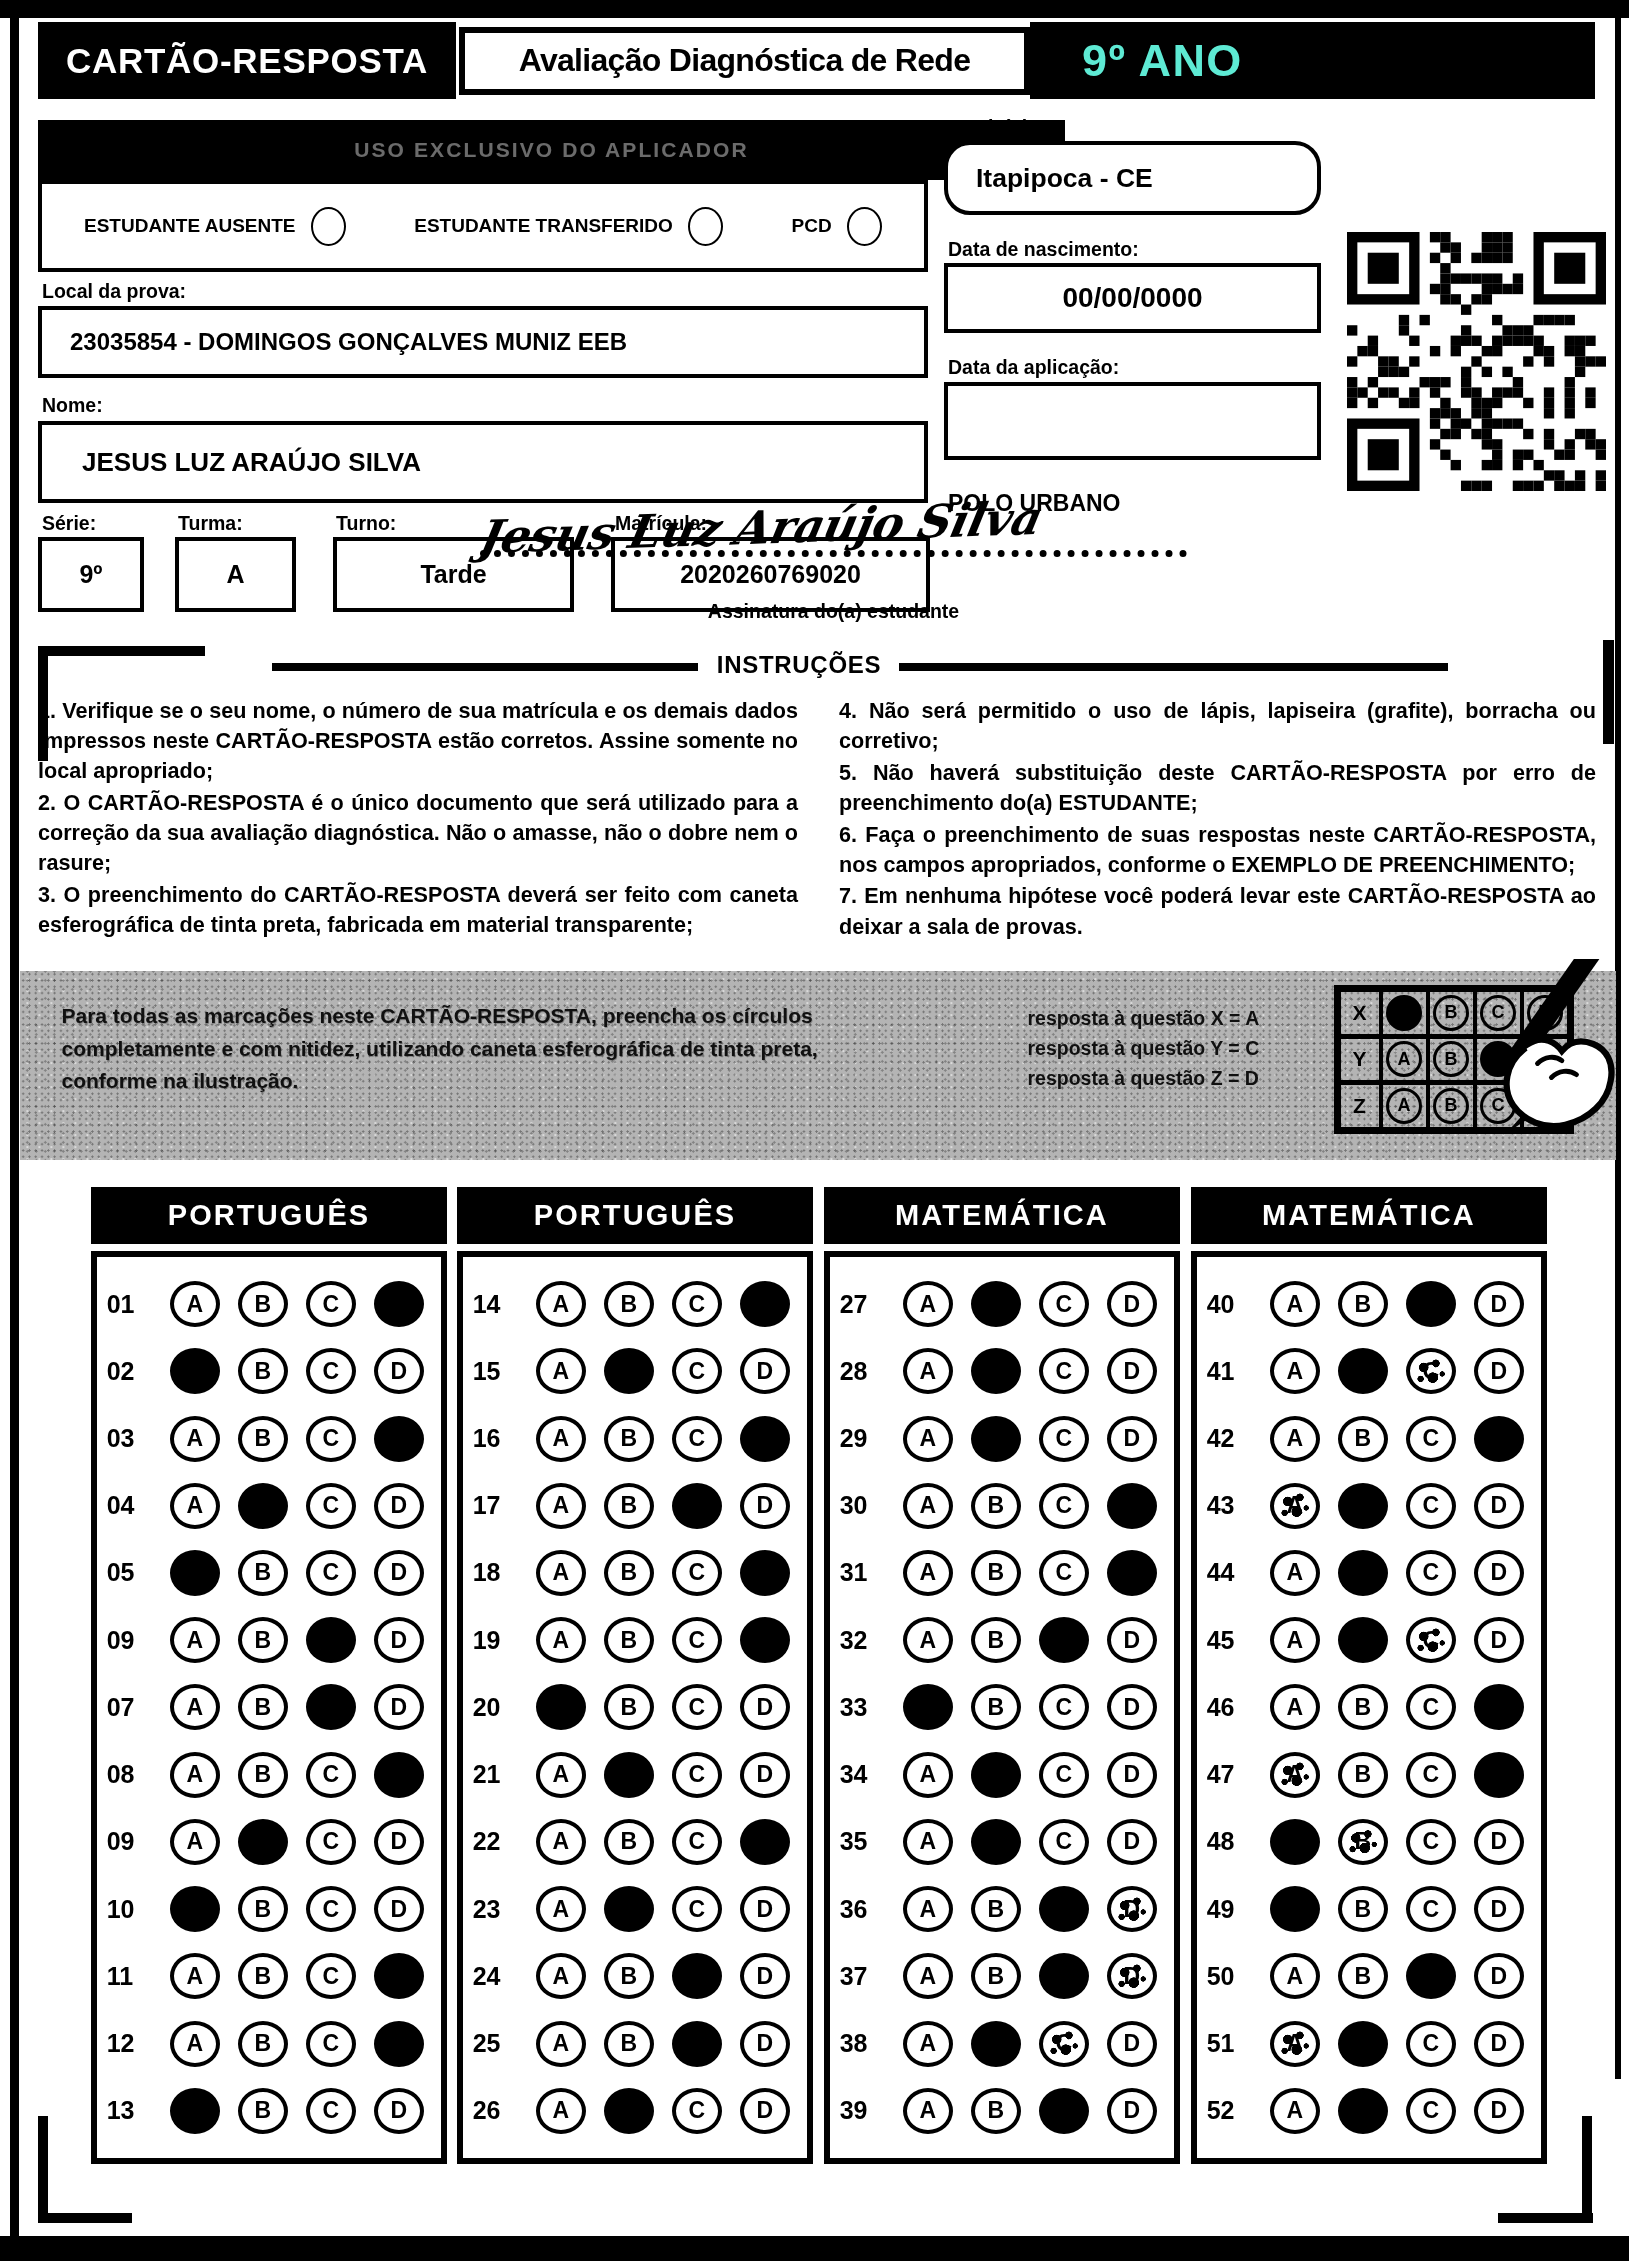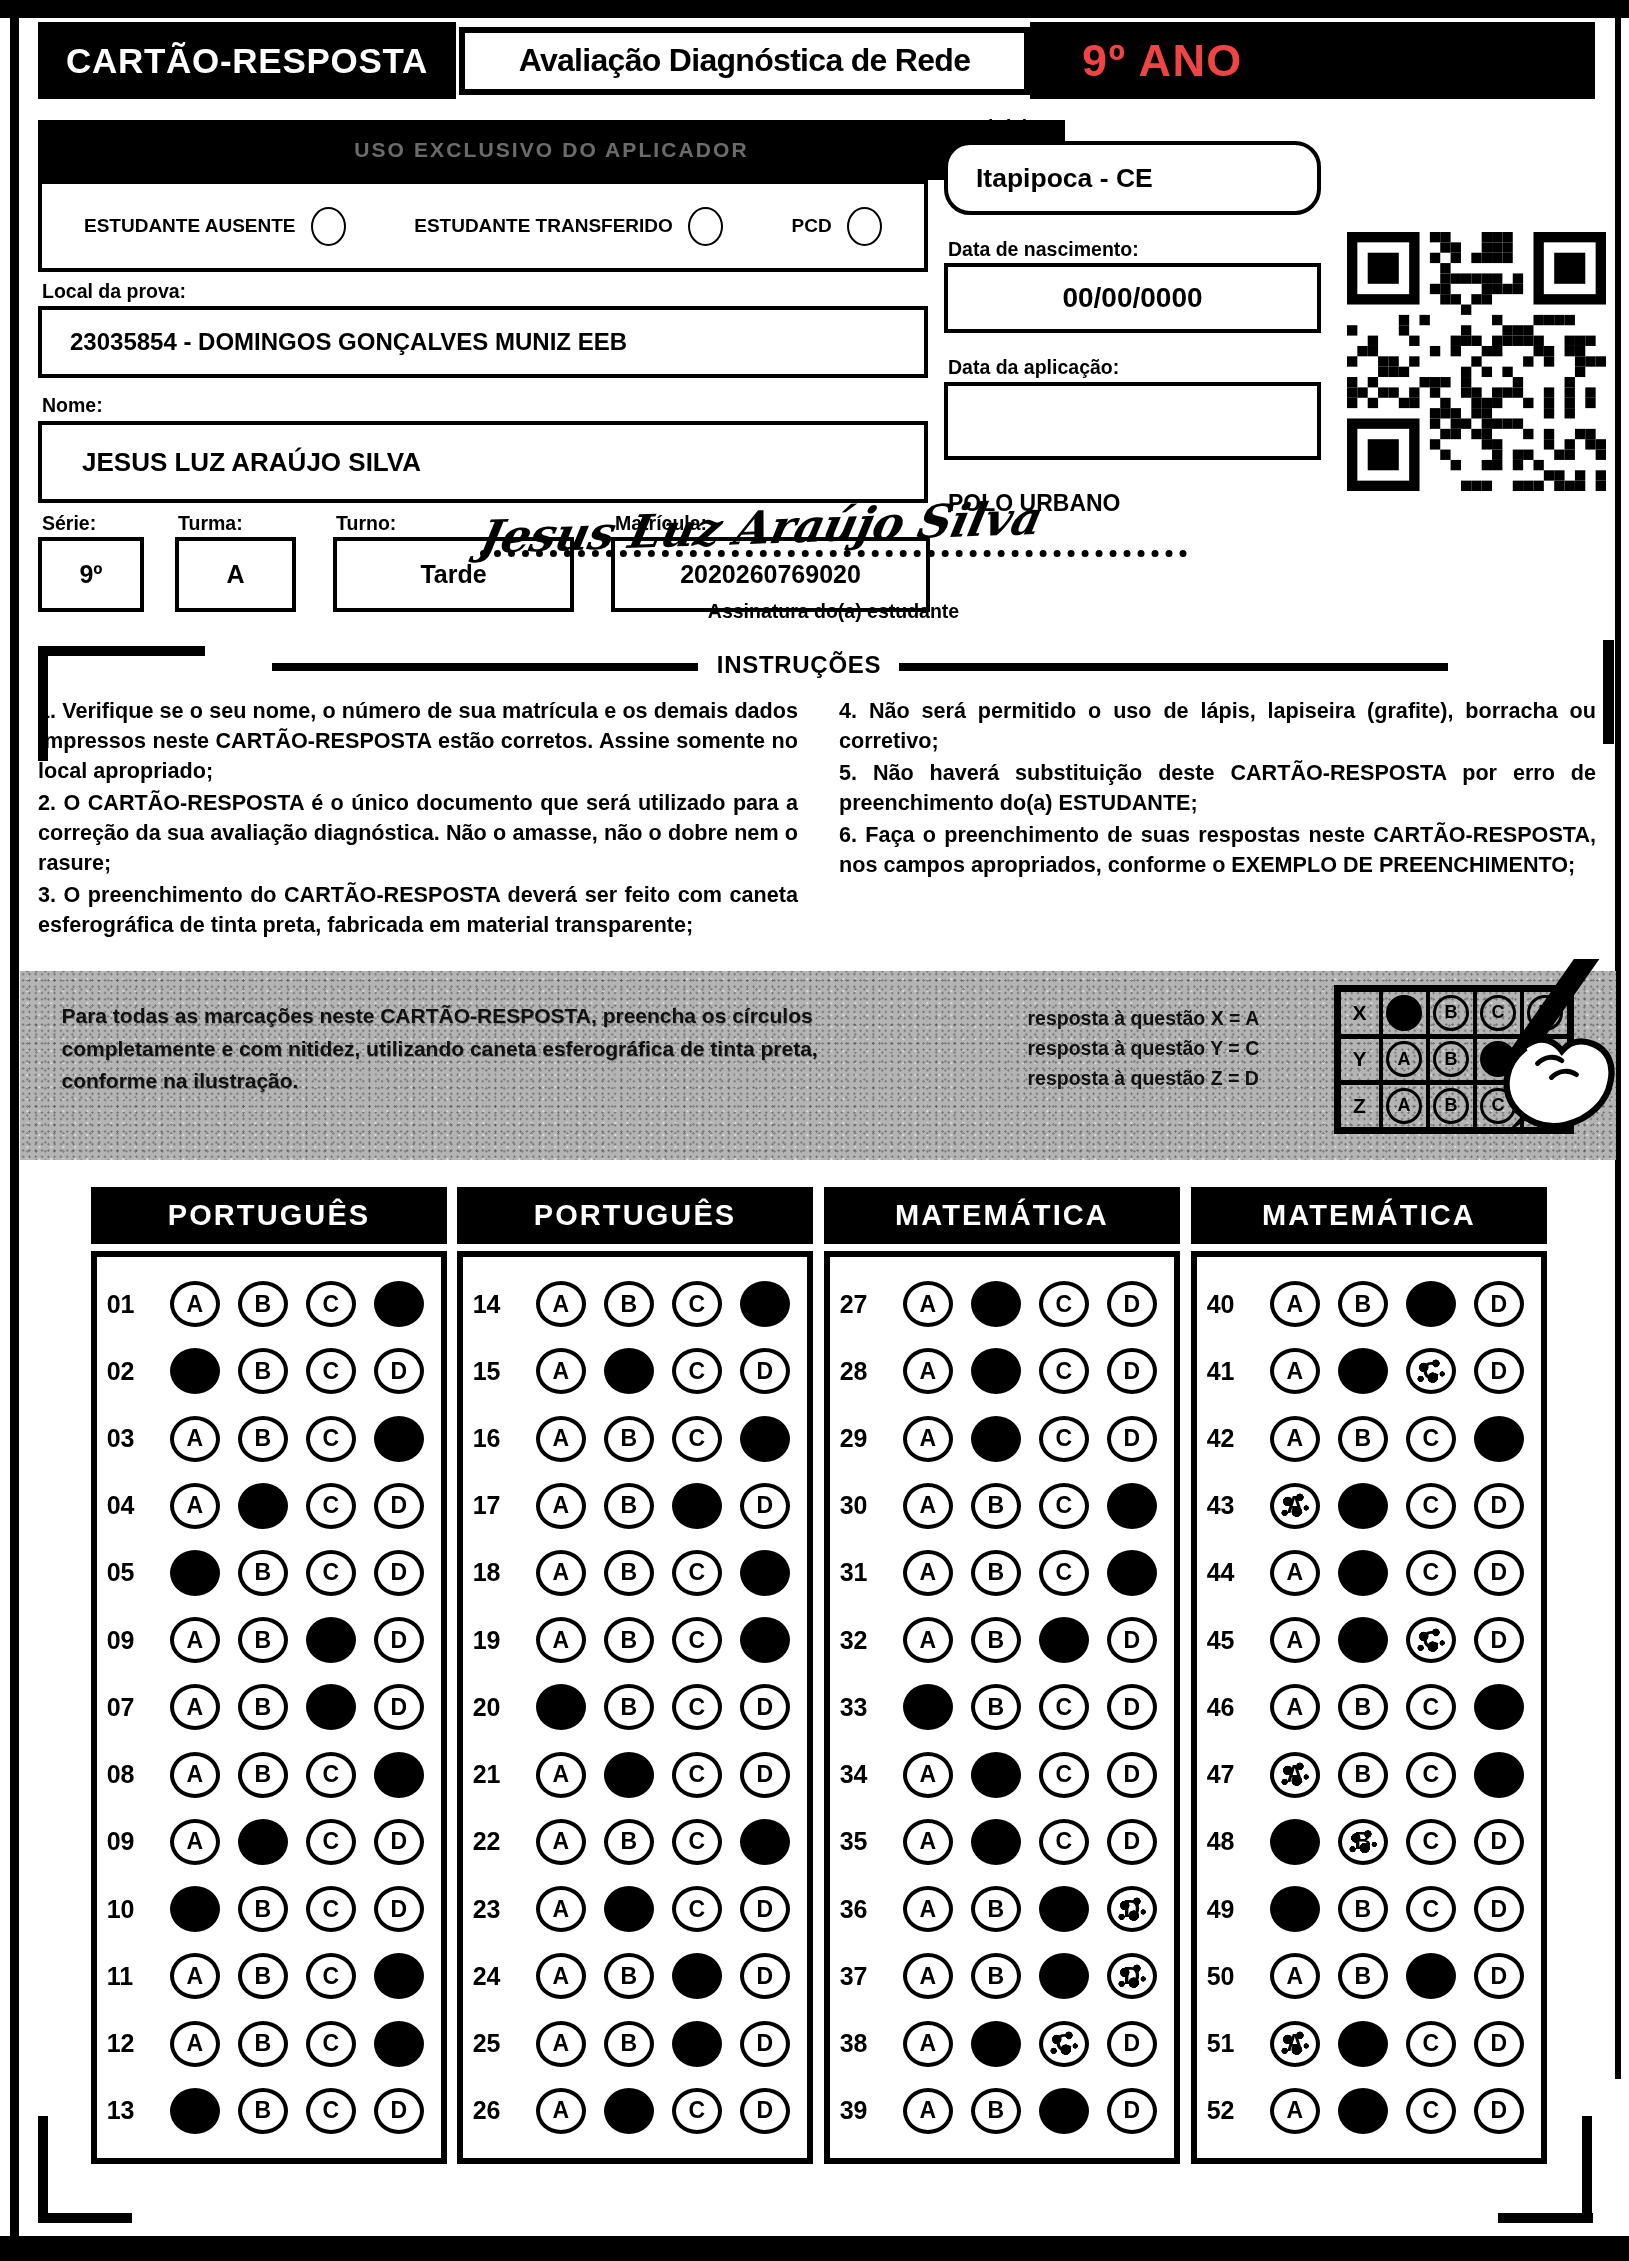--- a/index.html
+++ b/index.html
@@ -13,21 +13,21 @@
   
   .top-bar{left:0;top:0;width:1630px;height:18px;}
   .bottom-bar{left:0;top:2236px;width:1630px;height:25px;}
   .left-edge{left:9.7px;top:18px;width:9px;height:2218px;}
   .right-edge{left:1615px;top:18px;width:5.6px;height:2061px;}
   
   .hdr-card{left:38px;top:22px;width:418px;height:77px;background:#000;color:#fff;
     display:flex;align-items:center;justify-content:center;font-size:35px;font-weight:700;letter-spacing:0.7px;}
   .hdr-exam{left:459px;top:26.5px;width:571px;height:68px;border:6.3px solid #000;box-sizing:border-box;
     display:flex;align-items:center;justify-content:center;font-size:32px;font-weight:800;letter-spacing:-0.7px;}
-  .hdr-grade{left:1030px;top:22px;width:565px;height:77px;background:#000;color:#ef4444;
+  .hdr-grade{left:1030px;top:22px;width:565px;height:77px;background:#000;color:#5eead4;
     display:flex;align-items:center;font-size:45px;font-weight:700;padding-left:52px;box-sizing:border-box;letter-spacing:1.4px;}
   
   .uso-bar{left:38px;top:120px;width:1027px;height:60px;background:#000;
     display:flex;align-items:center;justify-content:center;
     color:rgba(255,255,255,0.42);font-size:21px;font-weight:700;letter-spacing:2.1px;text-shadow:0 0 2.1px #000;}
   .uso-box{left:38px;top:180px;width:890px;height:92px;border:4.9px solid #000;box-sizing:border-box;
     display:flex;align-items:center;justify-content:space-between;padding:0 42px;}
   .uso-item{display:flex;align-items:center;gap:15.3px;}
   .uso-label{font-size:19px;font-weight:700;}
   .uso-circle{width:31px;height:35px;border:2.8px solid #000;border-radius:50%;background:#fff;display:inline-block;}
@@ -366,20 +366,21 @@
   <div class="abs inst-title">INSTRUÇÕES</div>
   <div class="abs inst-col inst-left">
       <p>1. Verifique se o seu nome, o número de sua matrícula e os demais dados impressos neste CARTÃO-RESPOSTA estão corretos. Assine somente no local apropriado;</p>
       <p>2. O CARTÃO-RESPOSTA é o único documento que será utilizado para a correção da sua avaliação diagnóstica. Não o amasse, não o dobre nem o rasure;</p>
       <p>3. O preenchimento do CARTÃO-RESPOSTA deverá ser feito com caneta esferográfica de tinta preta, fabricada em material transparente;</p>
     </div>
   <div class="abs inst-col inst-right">
       <p>4. Não será permitido o uso de lápis, lapiseira (grafite), borracha ou corretivo;</p>
       <p>5. Não haverá substituição deste CARTÃO-RESPOSTA por erro de preenchimento do(a) ESTUDANTE;</p>
       <p>6. Faça o preenchimento de suas respostas neste CARTÃO-RESPOSTA, nos campos apropriados, conforme o EXEMPLO DE PREENCHIMENTO;</p>
+      <p>7. Em nenhuma hipótese você poderá levar este CARTÃO-RESPOSTA ao deixar a sala de provas.</p>
     </div>
 
   <div class="abs gray-box">
     <div class="gray-text">Para todas as marcações neste CARTÃO-RESPOSTA, preencha os círculos completamente e com nitidez, utilizando caneta esferográfica de tinta preta, conforme na ilustração.</div>
     <div class="ex-legend">
         <div>resposta à questão X = A</div>
         <div>resposta à questão Y = C</div>
         <div>resposta à questão Z = D</div>
       </div>
     <div class="ex-grid">

